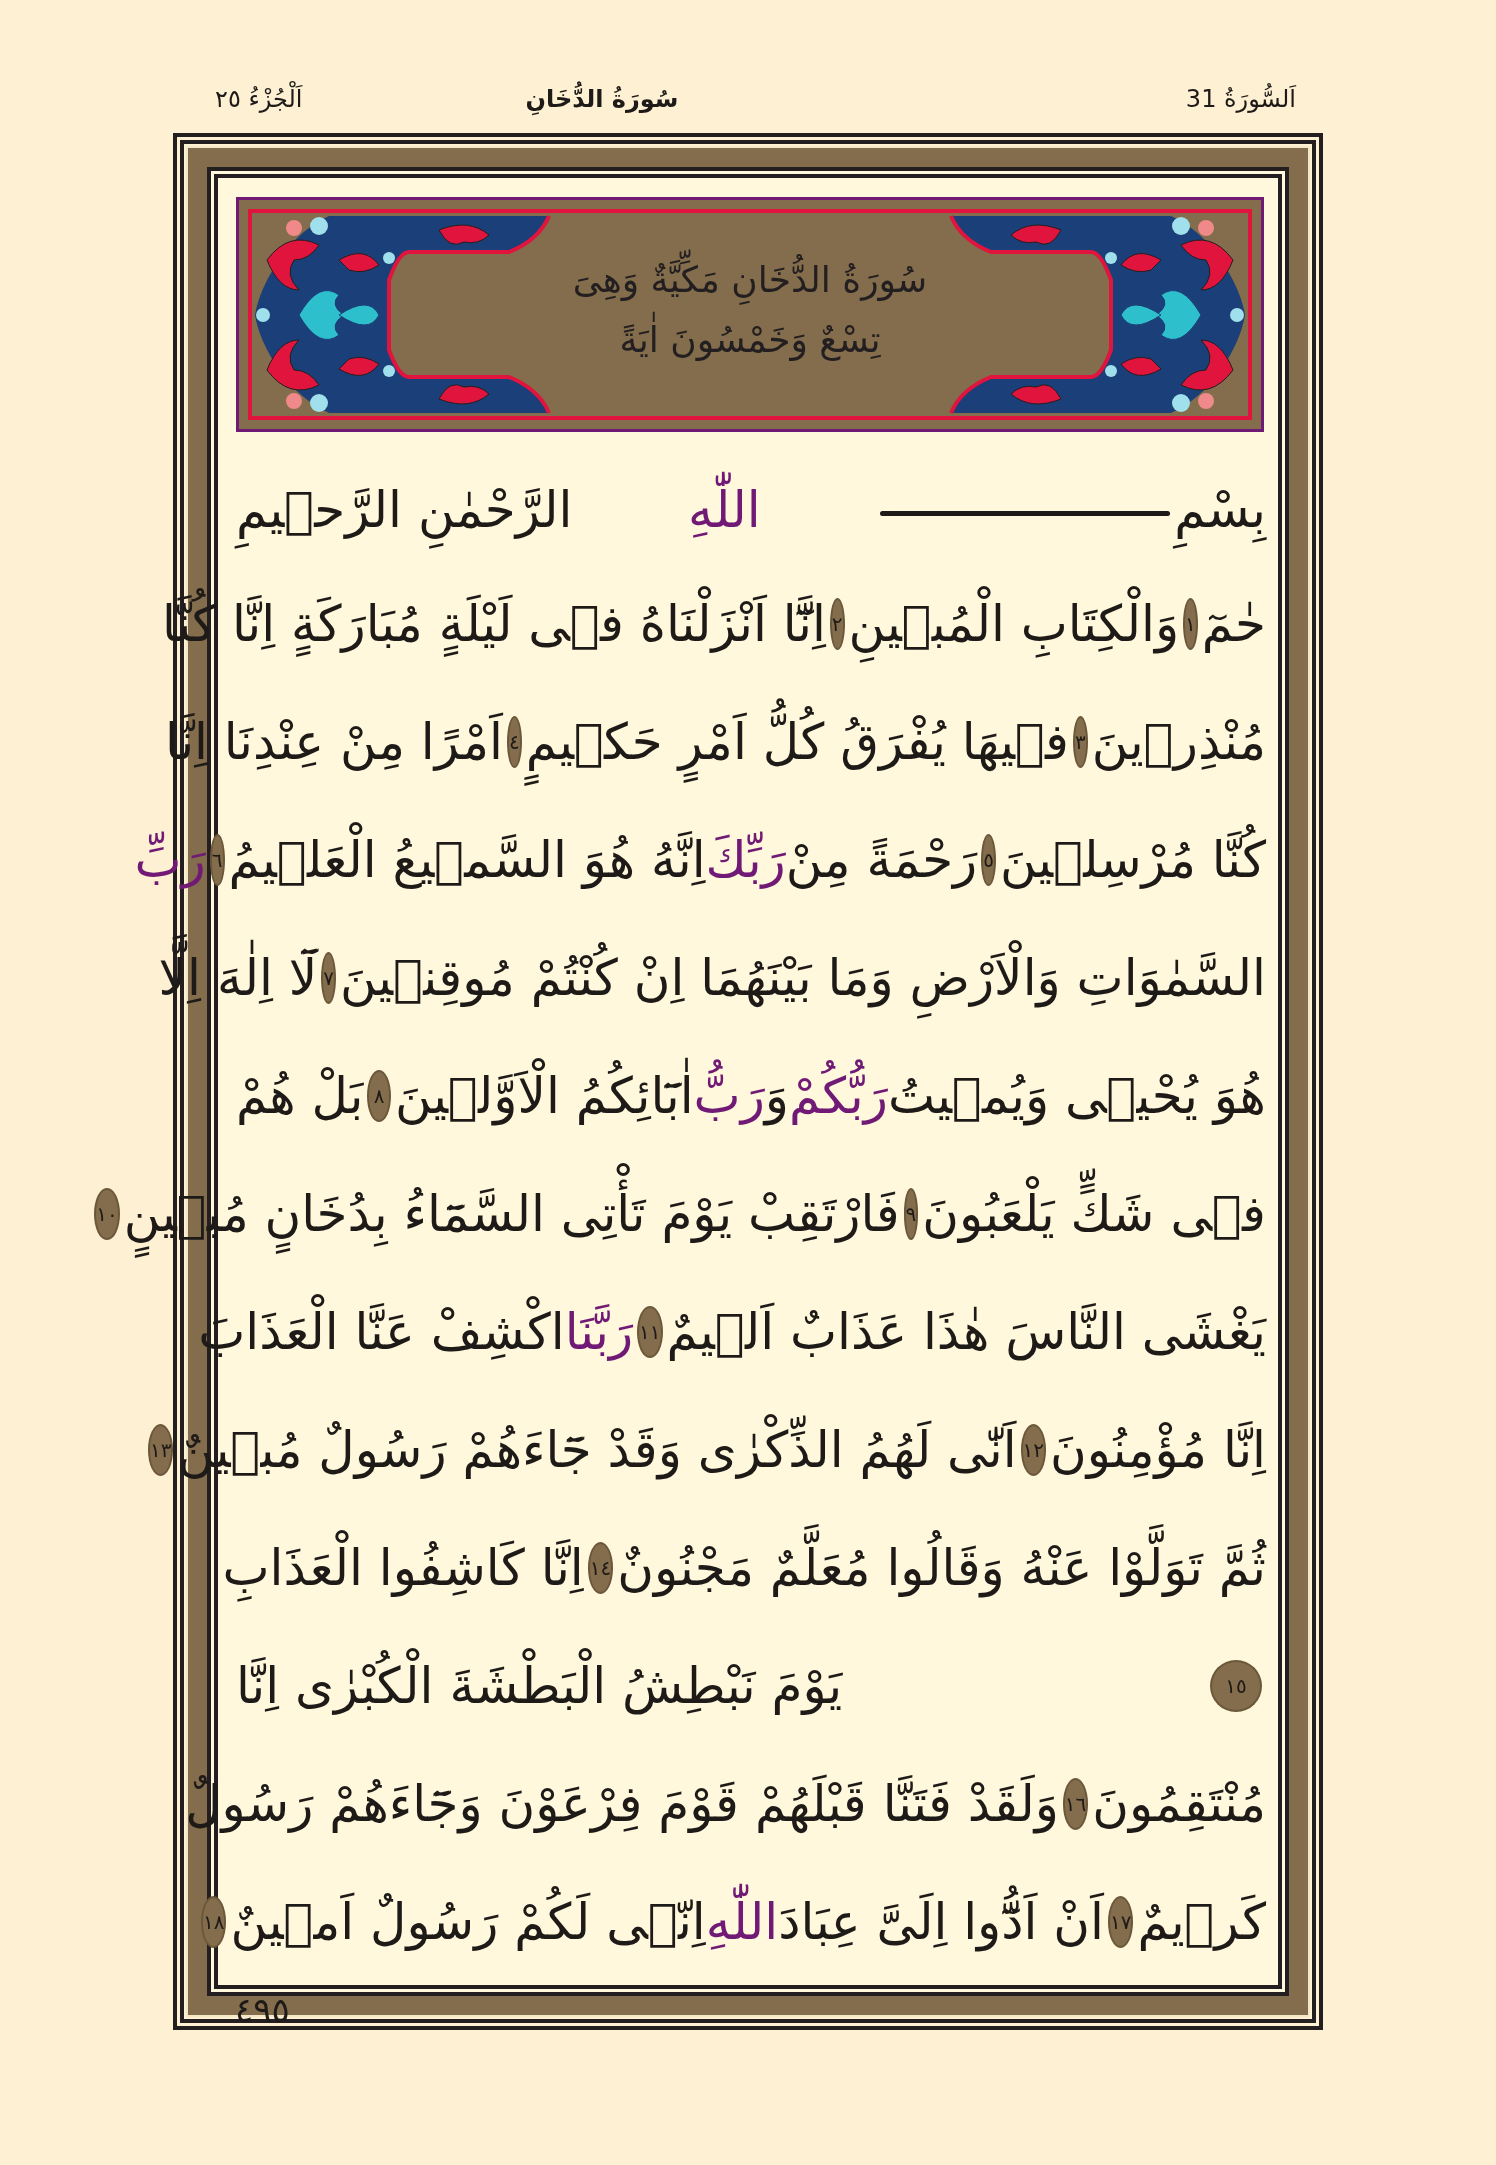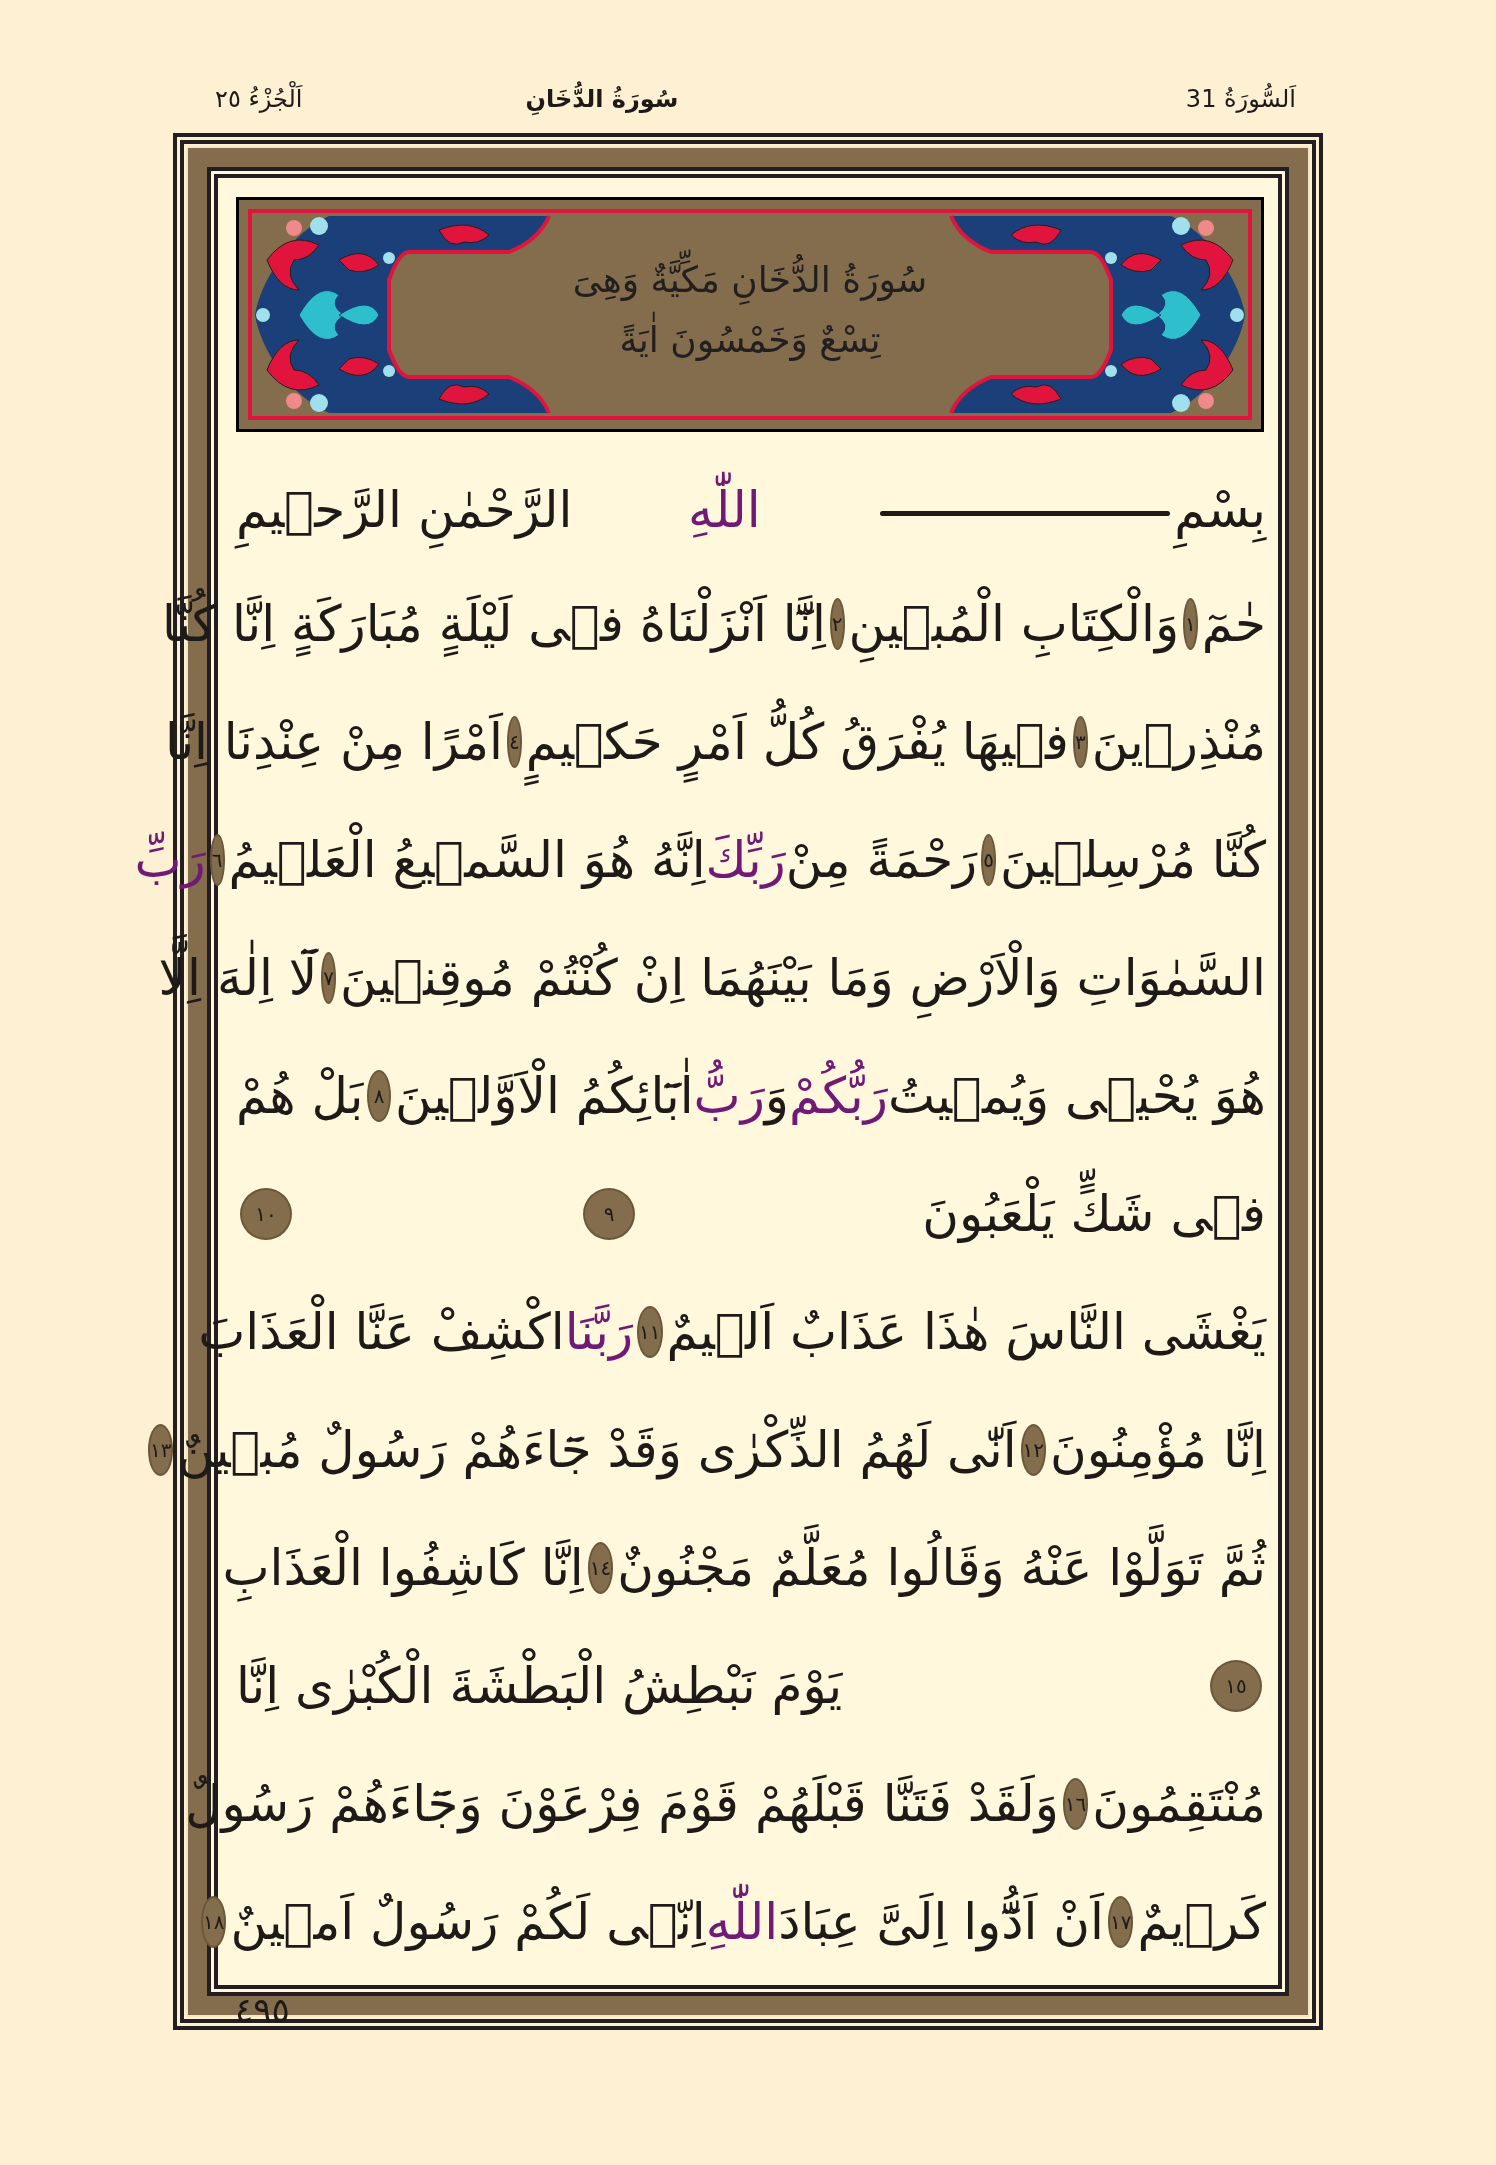--- a/index.html
+++ b/index.html
@@ -13,21 +13,21 @@
                  border:4px solid #231f20; box-sizing:border-box; }
   .frame-2 { position:absolute; left:180px; top:140px; width:1136px; height:1883px;
              border:4px solid #231f20; box-sizing:border-box; background:#fdf0d3; }
   .frame-brown { position:absolute; left:186px; top:146px; width:1124px; height:1871px;
                  background:#836d4c; box-sizing:border-box; border:2px solid #f3e7c6; }
   .frame-3 { position:absolute; left:207px; top:167px; width:1082px; height:1829px;
              border:4px solid #231f20; box-sizing:border-box; background:#fff8dd; }
   .frame-4 { position:absolute; left:214px; top:174px; width:1068px; height:1815px;
              border:4px solid #231f20; box-sizing:border-box; background:#fff8dc; }
   .header-box { position:absolute; left:236px; top:197px; width:1028px; height:235px;
-                background:#836d4c; border:3px solid #000000; box-sizing:border-box; overflow:hidden; }
+                background:#836d4c; border:3px solid #701a75; box-sizing:border-box; overflow:hidden; }
   .header-red { position:absolute; left:9px; top:9px; right:9px; bottom:9px; border:4px solid #e0143c; }
   .header-svg { position:absolute; left:0; top:0; }
   .header-title { position:absolute; left:250px; width:522px; text-align:center; direction:rtl;
                   font-size:36px; color:#231f20; line-height:60px; }
   .ht1 { top:50px; } .ht2 { top:110px; }
   .text-block { position:absolute; left:236px; width:1030px; top:455px; direction:rtl; }
   .line { height:118px; display:flex; justify-content:space-between; align-items:center;
           font-size:50px; line-height:118px; white-space:nowrap; direction:rtl; }
   .bismillah { height:110px; justify-content:space-between; }
   .red { color:#701a75; }
@@ -151,20 +151,21 @@
         <span class="red">رَبُّكُمْ</span>
         <span>وَ</span>
         <span class="red">رَبُّ</span>
         <span>اٰبَٓائِكُمُ الْاَوَّل۪ينَ</span>
         <span class="marker">٨</span>
         <span>بَلْ هُمْ</span>
       </div>
       <div class="line">
         <span>ف۪ى شَكٍّ يَلْعَبُونَ</span>
         <span class="marker">٩</span>
+        <span>فَارْتَقِبْ يَوْمَ تَأْتِى السَّمَٓاءُ بِدُخَانٍ مُب۪ينٍ</span>
         <span class="marker">١٠</span>
       </div>
       <div class="line">
         <span>يَغْشَى النَّاسَ هٰذَا عَذَابٌ اَل۪يمٌ</span>
         <span class="marker">١١</span>
         <span class="red">رَبَّنَا</span>
         <span>اكْشِفْ عَنَّا الْعَذَابَ</span>
       </div>
       <div class="line">
         <span>اِنَّا مُؤْمِنُونَ</span>

